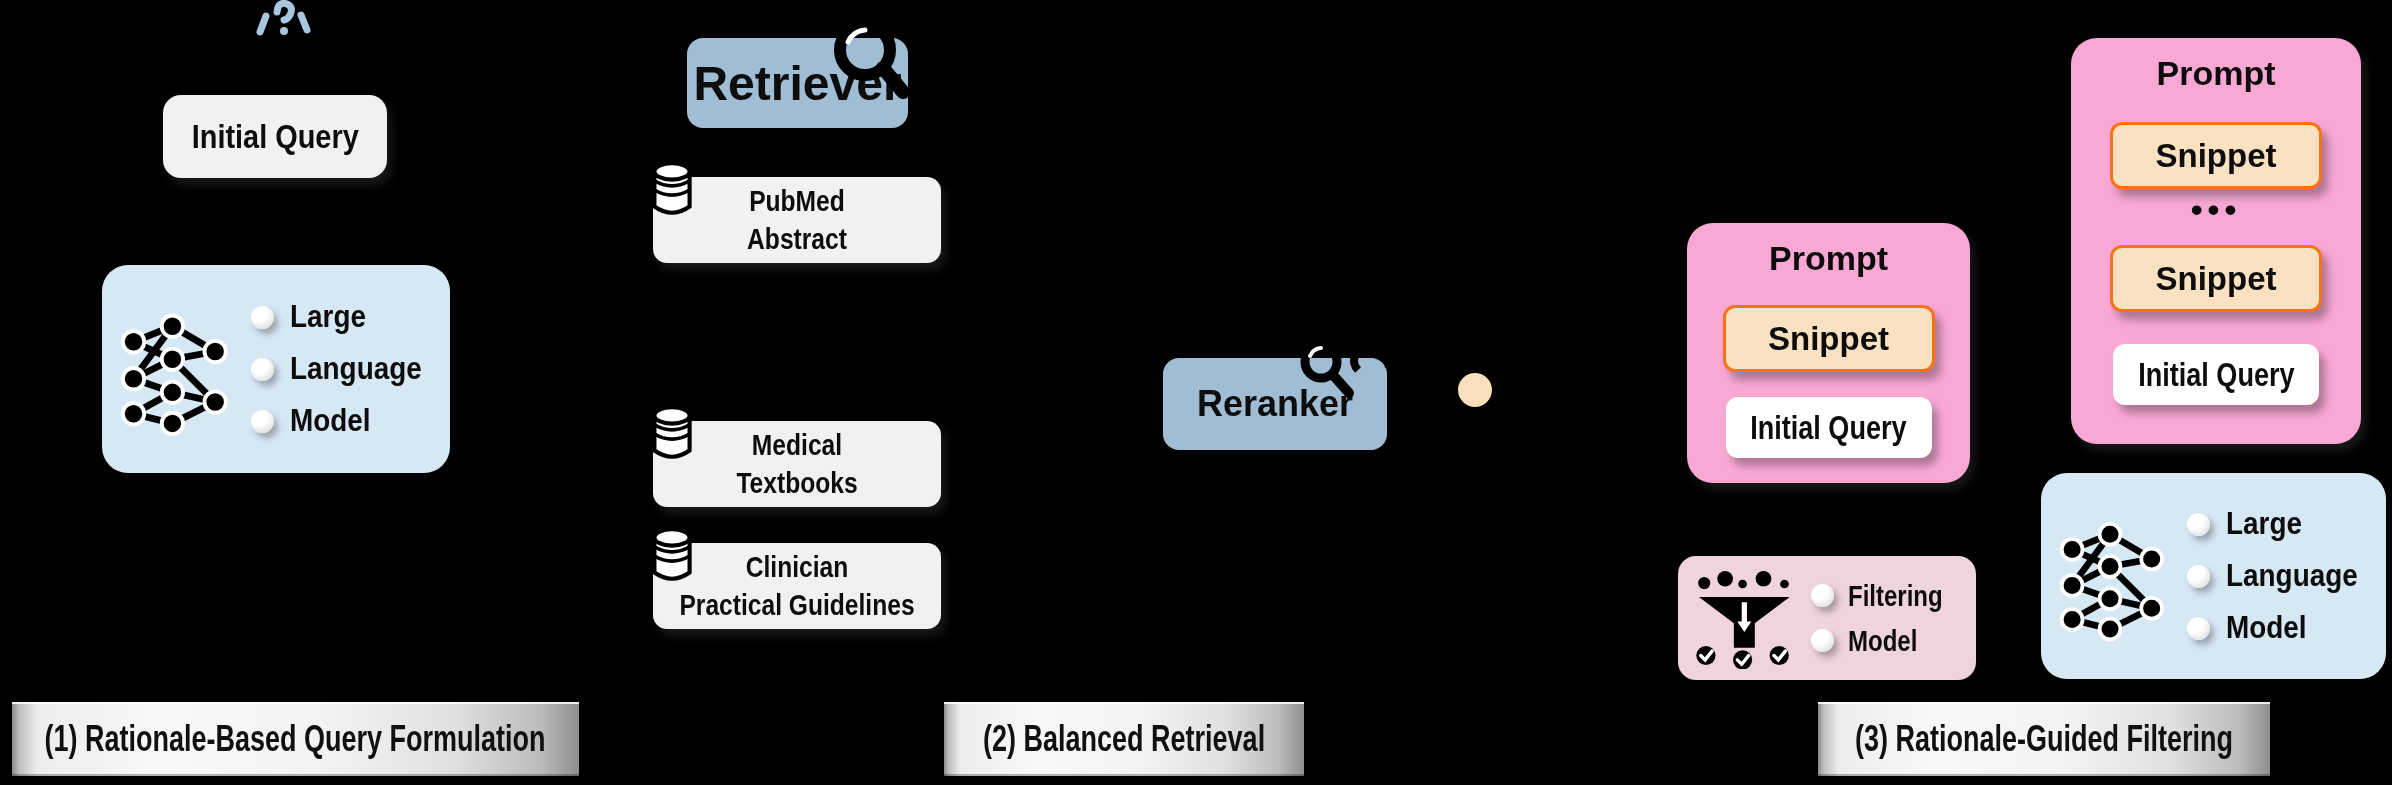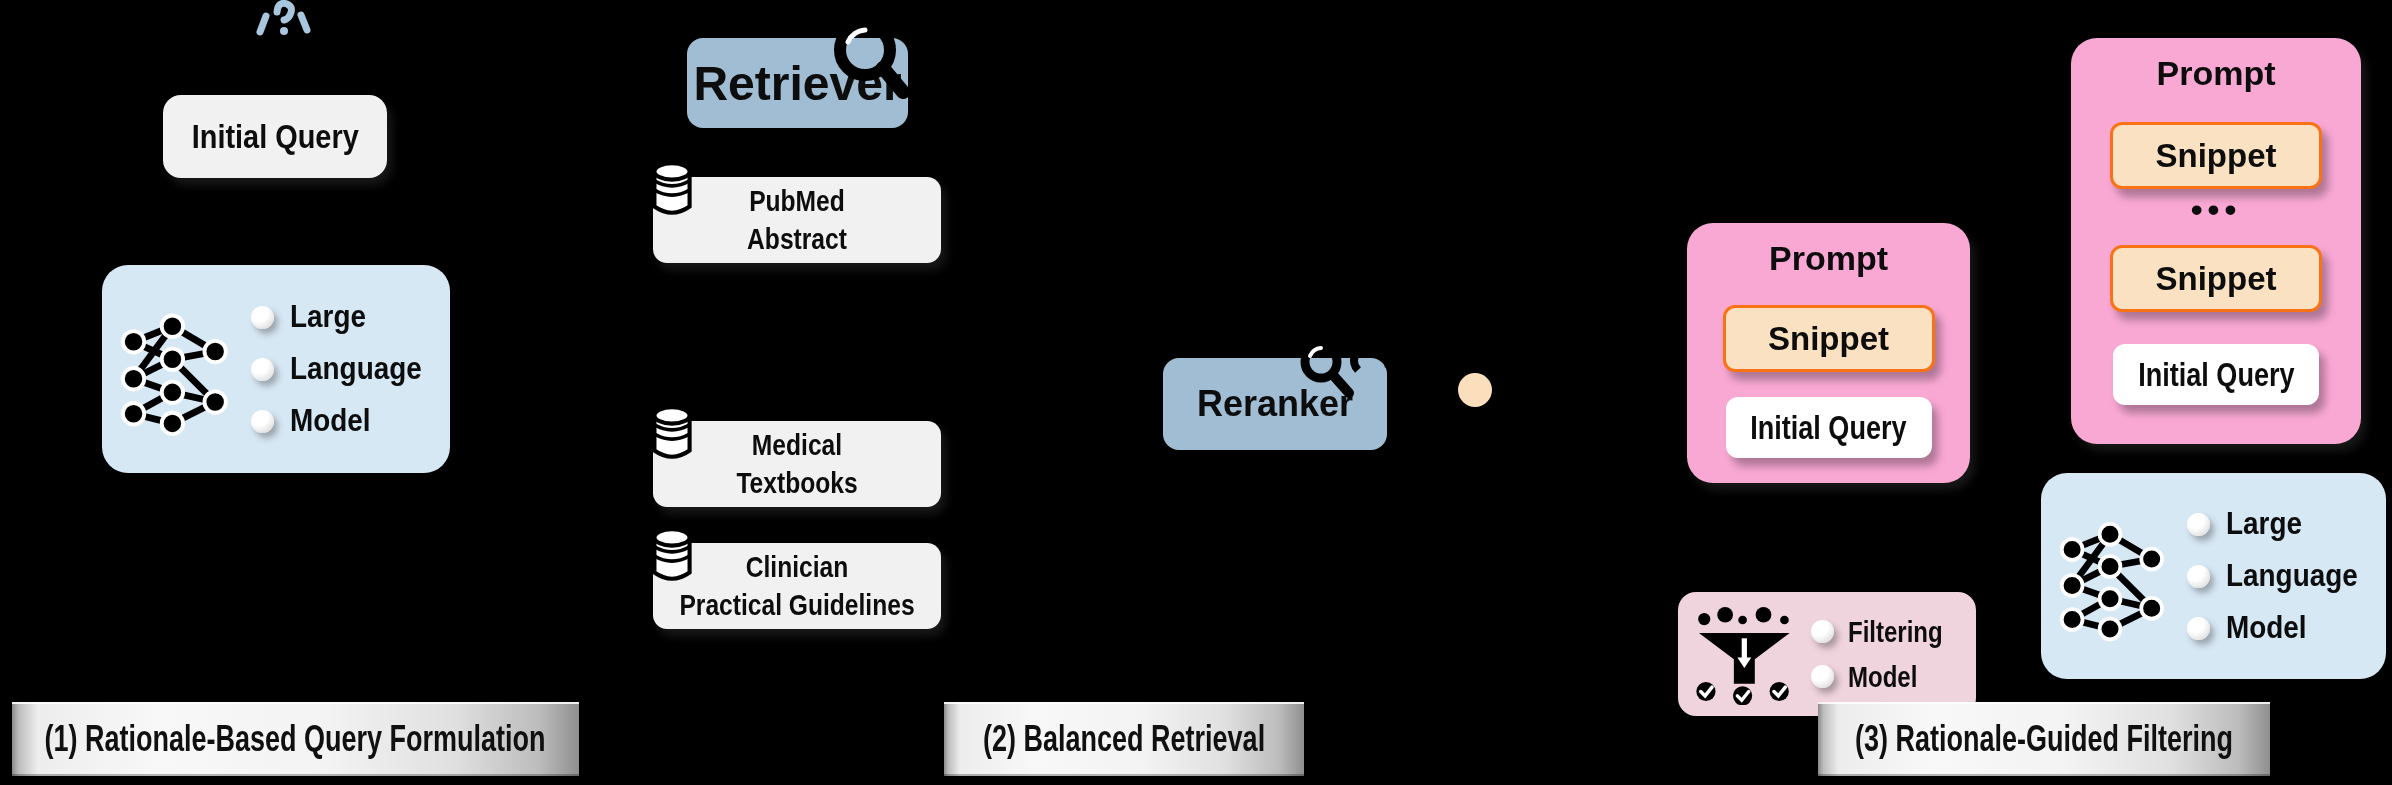--- a/index.html
+++ b/index.html
@@ -51,21 +51,21 @@
   .prompt-b{left:2071px;top:38px;width:290px;height:406px;}
   .p-title{position:absolute;top:16px;left:0;width:100%;text-align:center;font-size:34px;font-weight:700;}
   .chip{position:absolute;left:50%;transform:translateX(-50%);width:206px;height:61px;border-radius:12px;
         display:flex;align-items:center;justify-content:center;font-size:33px;font-weight:700;
         box-shadow:6px 8px 8px rgba(0,0,0,.30);}
   .chip-snip{background:#fae1c1;border:3px solid #f97316;}
   .chip-white{background:#ffffff;}
   .pa-snip{top:82px;} .pa-iq{top:174px;}
   .pb-s1{top:84px;} .pb-s2{top:207px;} .pb-iq{top:306px;}
   .ellipsis{position:absolute;top:152px;left:0;width:100%;text-align:center;font-size:34px;font-weight:700;letter-spacing:5px;}
-  .filter-box{left:1678px;top:556px;width:298px;height:124px;display:flex;align-items:center;gap:14px;padding:0 10px 0 14px;margin-top:36px;}
+  .filter-box{left:1678px;top:556px;width:298px;height:124px;display:flex;align-items:center;gap:14px;padding:0 10px 0 14px;}
   .filter-rows{display:flex;flex-direction:column;gap:11px;}
   .filter-row{display:flex;align-items:center;gap:14px;font-size:30px;font-weight:700;}
 
   .sparkle{position:absolute;left:250px;top:-4px;}
 </style>
 </head>
 <body>
 
 <div class="canvas">
 

